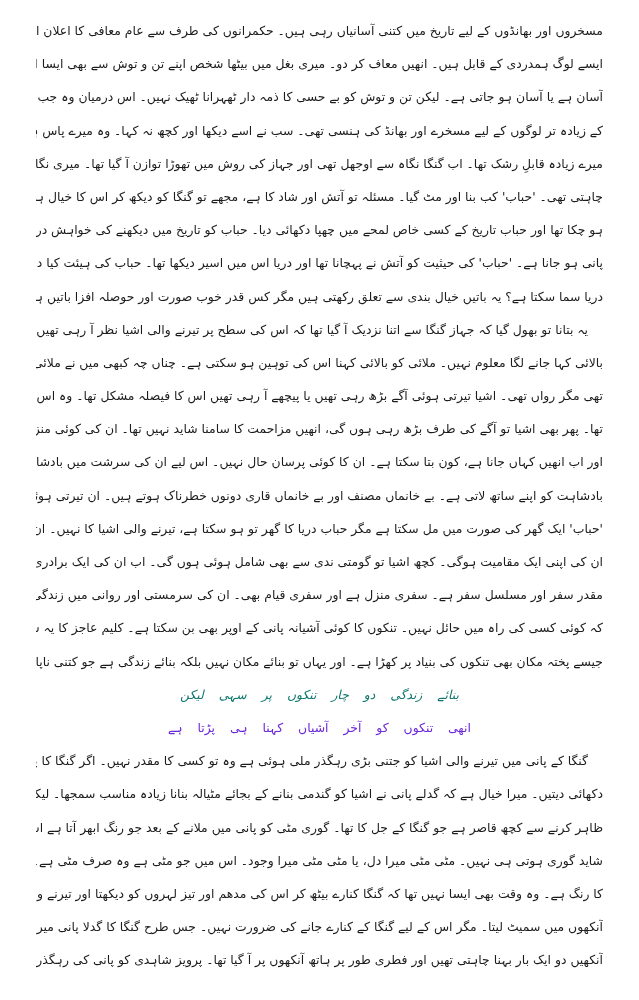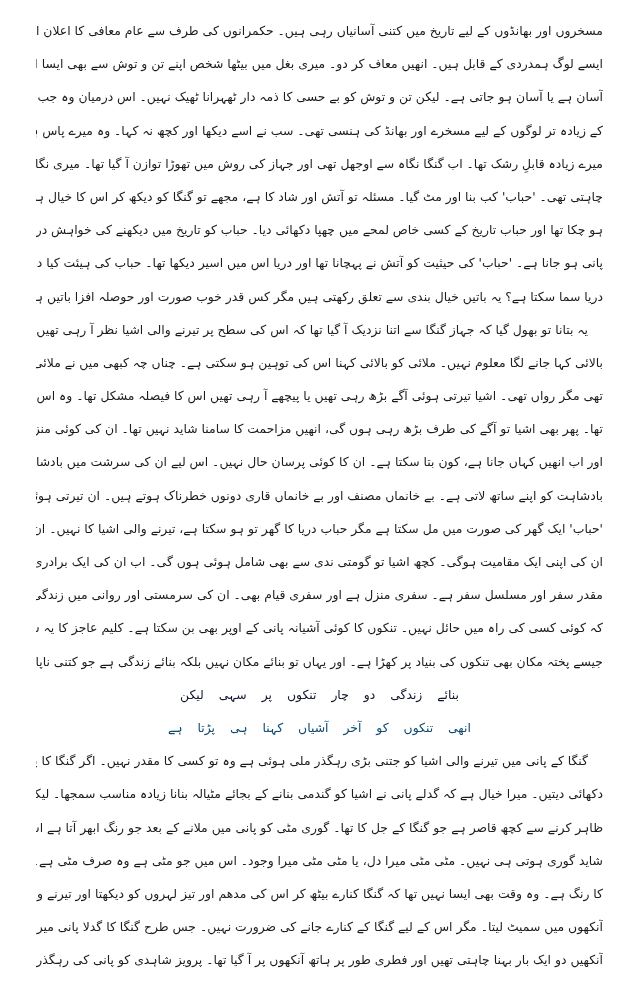--- a/index.html
+++ b/index.html
@@ -69,22 +69,22 @@
         <div class="line" style="color: rgb(28, 28, 28);">تھا۔ پھر بھی اشیا تو آگے کی طرف بڑھ رہی ہوں گی، انھیں مزاحمت کا سامنا شاید نہیں تھا۔ ان کی کوئی منزل بھی کہاں تھی۔ یہ کدھر سے آئیں</div>
         <div class="line" style="color: rgb(28, 28, 28);">اور اب انھیں کہاں جانا ہے، کون بتا سکتا ہے۔ ان کا کوئی پرسان حال نہیں۔ اس لیے ان کی سرشت میں بادشاہت ہے۔ بے گھری ہمیشہ</div>
         <div class="line" style="color: rgb(28, 28, 28);">بادشاہت کو اپنے ساتھ لاتی ہے۔ بے خانماں مصنف اور بے خانماں قاری دونوں خطرناک ہوتے ہیں۔ ان تیرتی ہوئی اشیا کو راستے میں</div>
         <div class="line" style="color: rgb(28, 28, 28);">'حباب' ایک گھر کی صورت میں مل سکتا ہے مگر حباب دریا کا گھر تو ہو سکتا ہے، تیرنے والی اشیا کا نہیں۔ ان اشیا کی یکجائی کا کوئی مقام تو ہوگا۔</div>
         <div class="line" style="color: rgb(28, 28, 28);">ان کی اپنی ایک مقامیت ہوگی۔ کچھ اشیا تو گومتی ندی سے بھی شامل ہوئی ہوں گی۔ اب ان کی ایک برادری اور ایک ہی منزل ہے۔ جن کا</div>
         <div class="line" style="color: rgb(28, 28, 28);">مقدر سفر اور مسلسل سفر ہے۔ سفری منزل ہے اور سفری قیام بھی۔ ان کی سرمستی اور روانی میں زندگی کے کتنے آثار ہیں۔ خوب صورتی یہ ہے</div>
         <div class="line" style="color: rgb(28, 28, 28);">کہ کوئی کسی کی راہ میں حائل نہیں۔ تنکوں کا کوئی آشیانہ پانی کے اوپر بھی بن سکتا ہے۔ کلیم عاجز کا یہ شعر جب پہلی بار پڑھا تو محسوس ہوا تھا کہ</div>
         <div class="line para-end" style="color: rgb(28, 28, 28);">جیسے پختہ مکان بھی تنکوں کی بنیاد پر کھڑا ہے۔ اور یہاں تو بنائے مکان نہیں بلکہ بنائے زندگی ہے جو کتنی ناپائیدار اور کتنی پائیدار ہے۔</div>
       </div>
       <div class="paragraph">
-        <div class="line verse" style="color: #0f172a;">بنائے زندگی دو چار تنکوں پر سہی لیکن</div>
-        <div class="line verse" style="color: #0c4a6e;">انھی تنکوں کو آخر آشیاں کہنا ہی پڑتا ہے</div>
+        <div class="line verse" style="color: #0f766e; font-style: italic;">بنائے زندگی دو چار تنکوں پر سہی لیکن</div>
+        <div class="line verse" style="color: #6d28d9;">انھی تنکوں کو آخر آشیاں کہنا ہی پڑتا ہے</div>
       </div>
       <div class="paragraph">
         <div class="line indent-first" style="color: rgb(28, 28, 28);">گنگا کے پانی میں تیرنے والی اشیا کو جتنی بڑی رہگذر ملی ہوئی ہے وہ تو کسی کا مقدر نہیں۔ اگر گنگا کا پانی گدلا نہ ہوتا تو یہ اشیا چلتی ہوئی</div>
         <div class="line" style="color: rgb(28, 28, 28);">دکھائی دیتیں۔ میرا خیال ہے کہ گدلے پانی نے اشیا کو گندمی بنانے کے بجائے مٹیالہ بنانا زیادہ مناسب سمجھا۔ لیکن لفظ مٹیالہ تو اس رنگ کو</div>
         <div class="line" style="color: rgb(28, 28, 28);">ظاہر کرنے سے کچھ قاصر ہے جو گنگا کے جل کا تھا۔ گوری مٹی کو پانی میں ملانے کے بعد جو رنگ ابھر آتا ہے اسے گورا رنگ تو نہیں کہتے۔ مٹی تو</div>
         <div class="line" style="color: rgb(28, 28, 28);">شاید گوری ہوتی ہی نہیں۔ مٹی مٹی میرا دل، یا مٹی مٹی میرا وجود۔ اس میں جو مٹی ہے وہ صرف مٹی ہے۔ اور اس رنگ کے ساتھ ہے جو واقعی اس</div>
         <div class="line" style="color: rgb(28, 28, 28);">کا رنگ ہے۔ وہ وقت بھی ایسا نہیں تھا کہ گنگا کنارے بیٹھ کر اس کی مدھم اور تیز لہروں کو دیکھتا اور تیرنے والی اشیا کی حرکت و حرارت کو اپنی</div>
         <div class="line" style="color: rgb(28, 28, 28);">آنکھوں میں سمیٹ لیتا۔ مگر اس کے لیے گنگا کے کنارے جانے کی ضرورت نہیں۔ جس طرح گنگا کا گدلا پانی میری آنکھوں میں آ گیا تھا اور</div>
         <div class="line para-end" style="color: rgb(28, 28, 28);">آنکھیں دو ایک بار بہنا چاہتی تھیں اور فطری طور پر ہاتھ آنکھوں پر آ گیا تھا۔ پرویز شاہدی کو پانی کی رہگذر کا شاید خیال آیا ہوگا ؎</div>
       </div>

